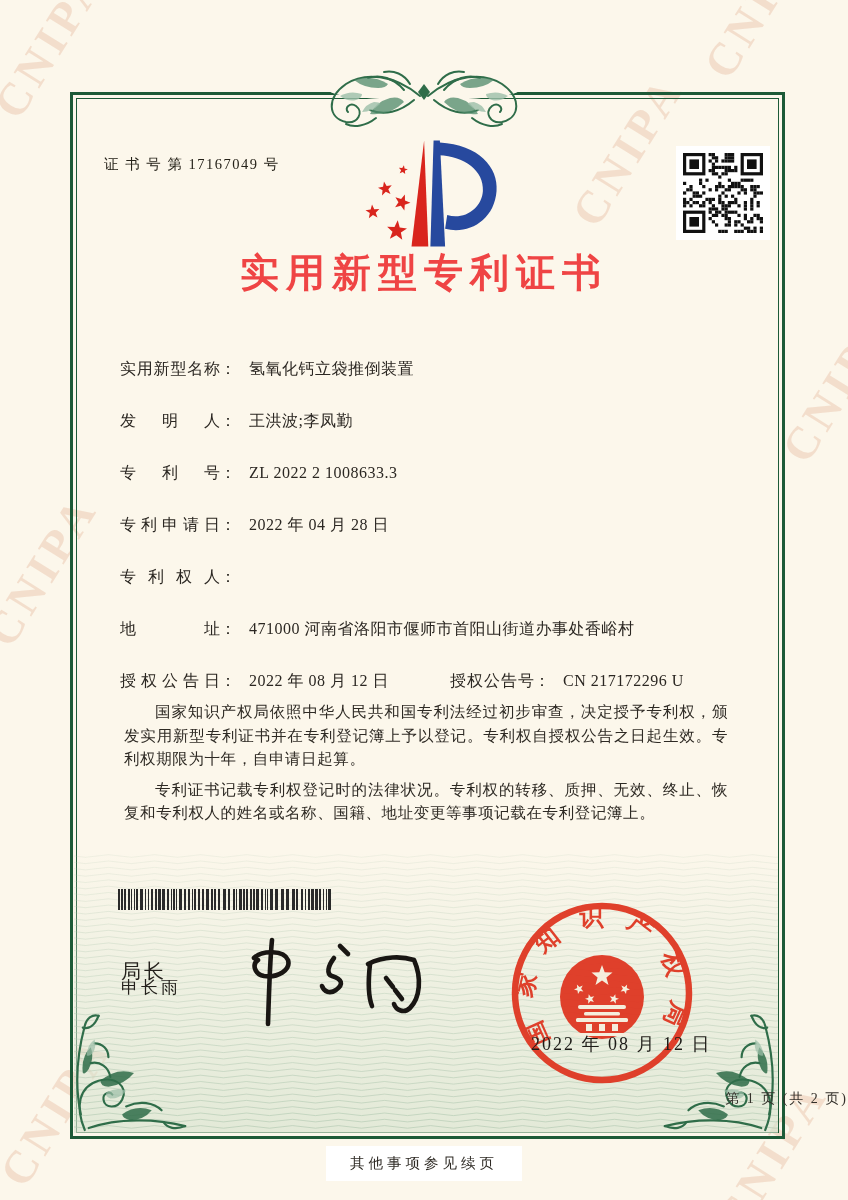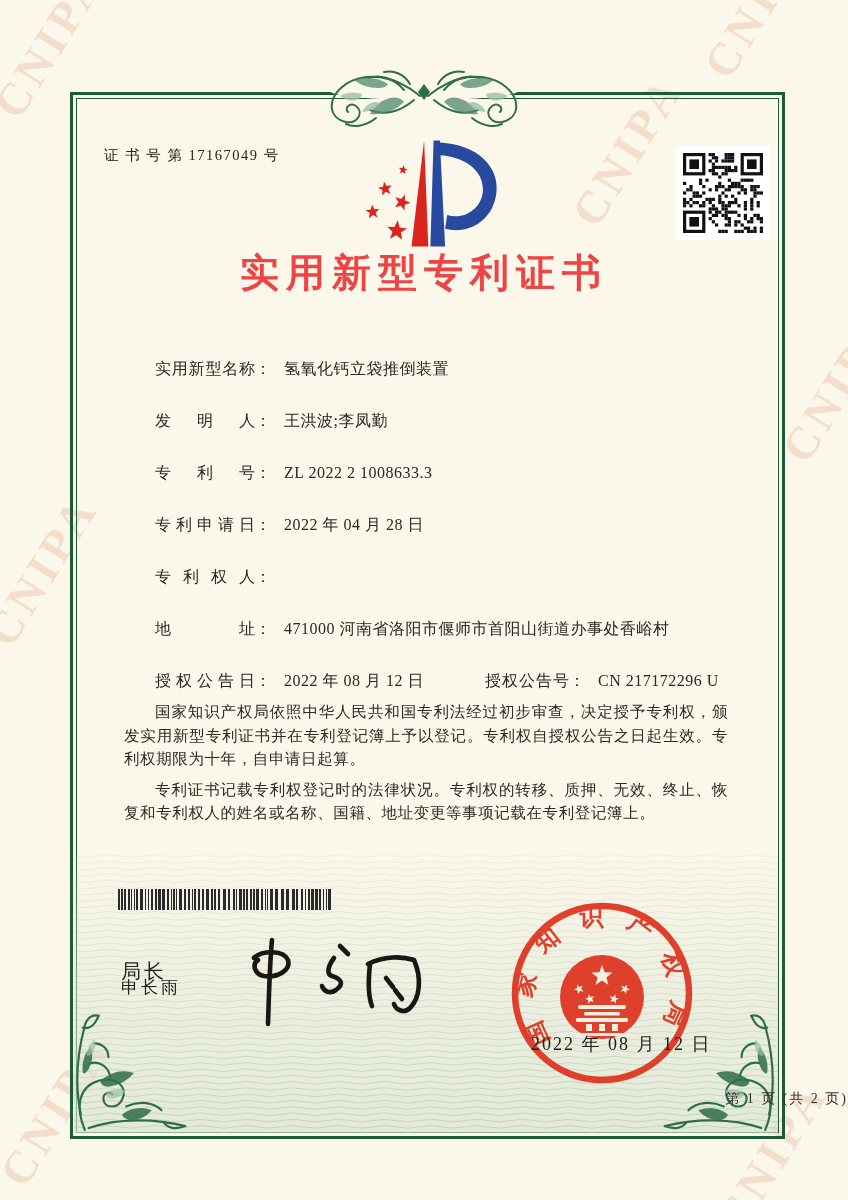--- a/index.html
+++ b/index.html
@@ -14,30 +14,30 @@
   .frame-inner{position:absolute;inset:3px;border:1px solid #1d5a37;}
   
   .ornament-top{position:absolute;left:254px;top:60px;width:340px;height:84px;}
   .corner{position:absolute;width:128px;height:128px;}
   .corner.bl{left:71px;top:1004px;}
   .corner.br{left:651px;top:1004px;transform:scaleX(-1);}
   
   .waves{position:absolute;left:74px;top:852px;width:704px;height:281px;pointer-events:none;
          background:linear-gradient(180deg,rgba(222,232,214,0) 0%,rgba(222,232,214,.45) 45%,rgba(213,226,205,.65) 100%);}
   
-  .cert-no{position:absolute;left:104px;top:146px;font-size:14.5px;letter-spacing:1.5px;color:#252219;}
+  .cert-no{position:absolute;left:104px;top:155px;font-size:14.5px;letter-spacing:1.5px;color:#252219;}
   .logo{position:absolute;left:338px;top:134px;width:168px;height:118px;}
   .qr{position:absolute;left:676px;top:146px;width:94px;height:94px;background:#fff;
       display:flex;align-items:center;justify-content:center;}
   .title{position:absolute;left:0;right:0;top:246px;text-align:center;font-size:39px;
          font-weight:700;letter-spacing:7px;color:#ef4444;}
   
   .fields{position:absolute;left:120px;top:358px;width:616px;font-size:16px;line-height:21px;}
   .frow{position:relative;height:52px;display:flex;align-items:flex-start;}
-  .flabel{display:inline-block;width:100px;text-align:justify;text-align-last:justify;margin-left:35px;}
+  .flabel{display:inline-block;width:100px;text-align:justify;text-align-last:justify;}
   .fcolon{margin-right:13px;}
   .fvalue{letter-spacing:.5px;}
   .grant-no{position:absolute;left:330px;top:0;display:flex;}
   .grant-no .flabel{width:84px;margin-right:0;}
   
   .body-text{position:absolute;left:118px;top:694px;width:616px;font-size:15.5px;
              line-height:23.5px;letter-spacing:.6px;text-align:justify;color:#2e2a24;}
   .body-text p{margin:6px;text-indent:2em;}
   .body-text p + p{margin-top:7px;}
   
@@ -537,14 +537,15 @@
         <rect x="-16" y="27" width="6" height="7"></rect>
         <rect x="-3" y="27" width="6" height="7"></rect>
         <rect x="10" y="27" width="6" height="7"></rect>
         <rect x="-28" y="36" width="56" height="3" rx="1.5"></rect>
       </g>
     </g>
   </svg>
   <div class="seal-date">2022 年 08 月 12 日</div>
 
   <div class="page-num">第 1 页 (共 2 页)</div>
+  <div class="continuation">其他事项参见续页</div>
 
 </div>
 
 </body></html>

